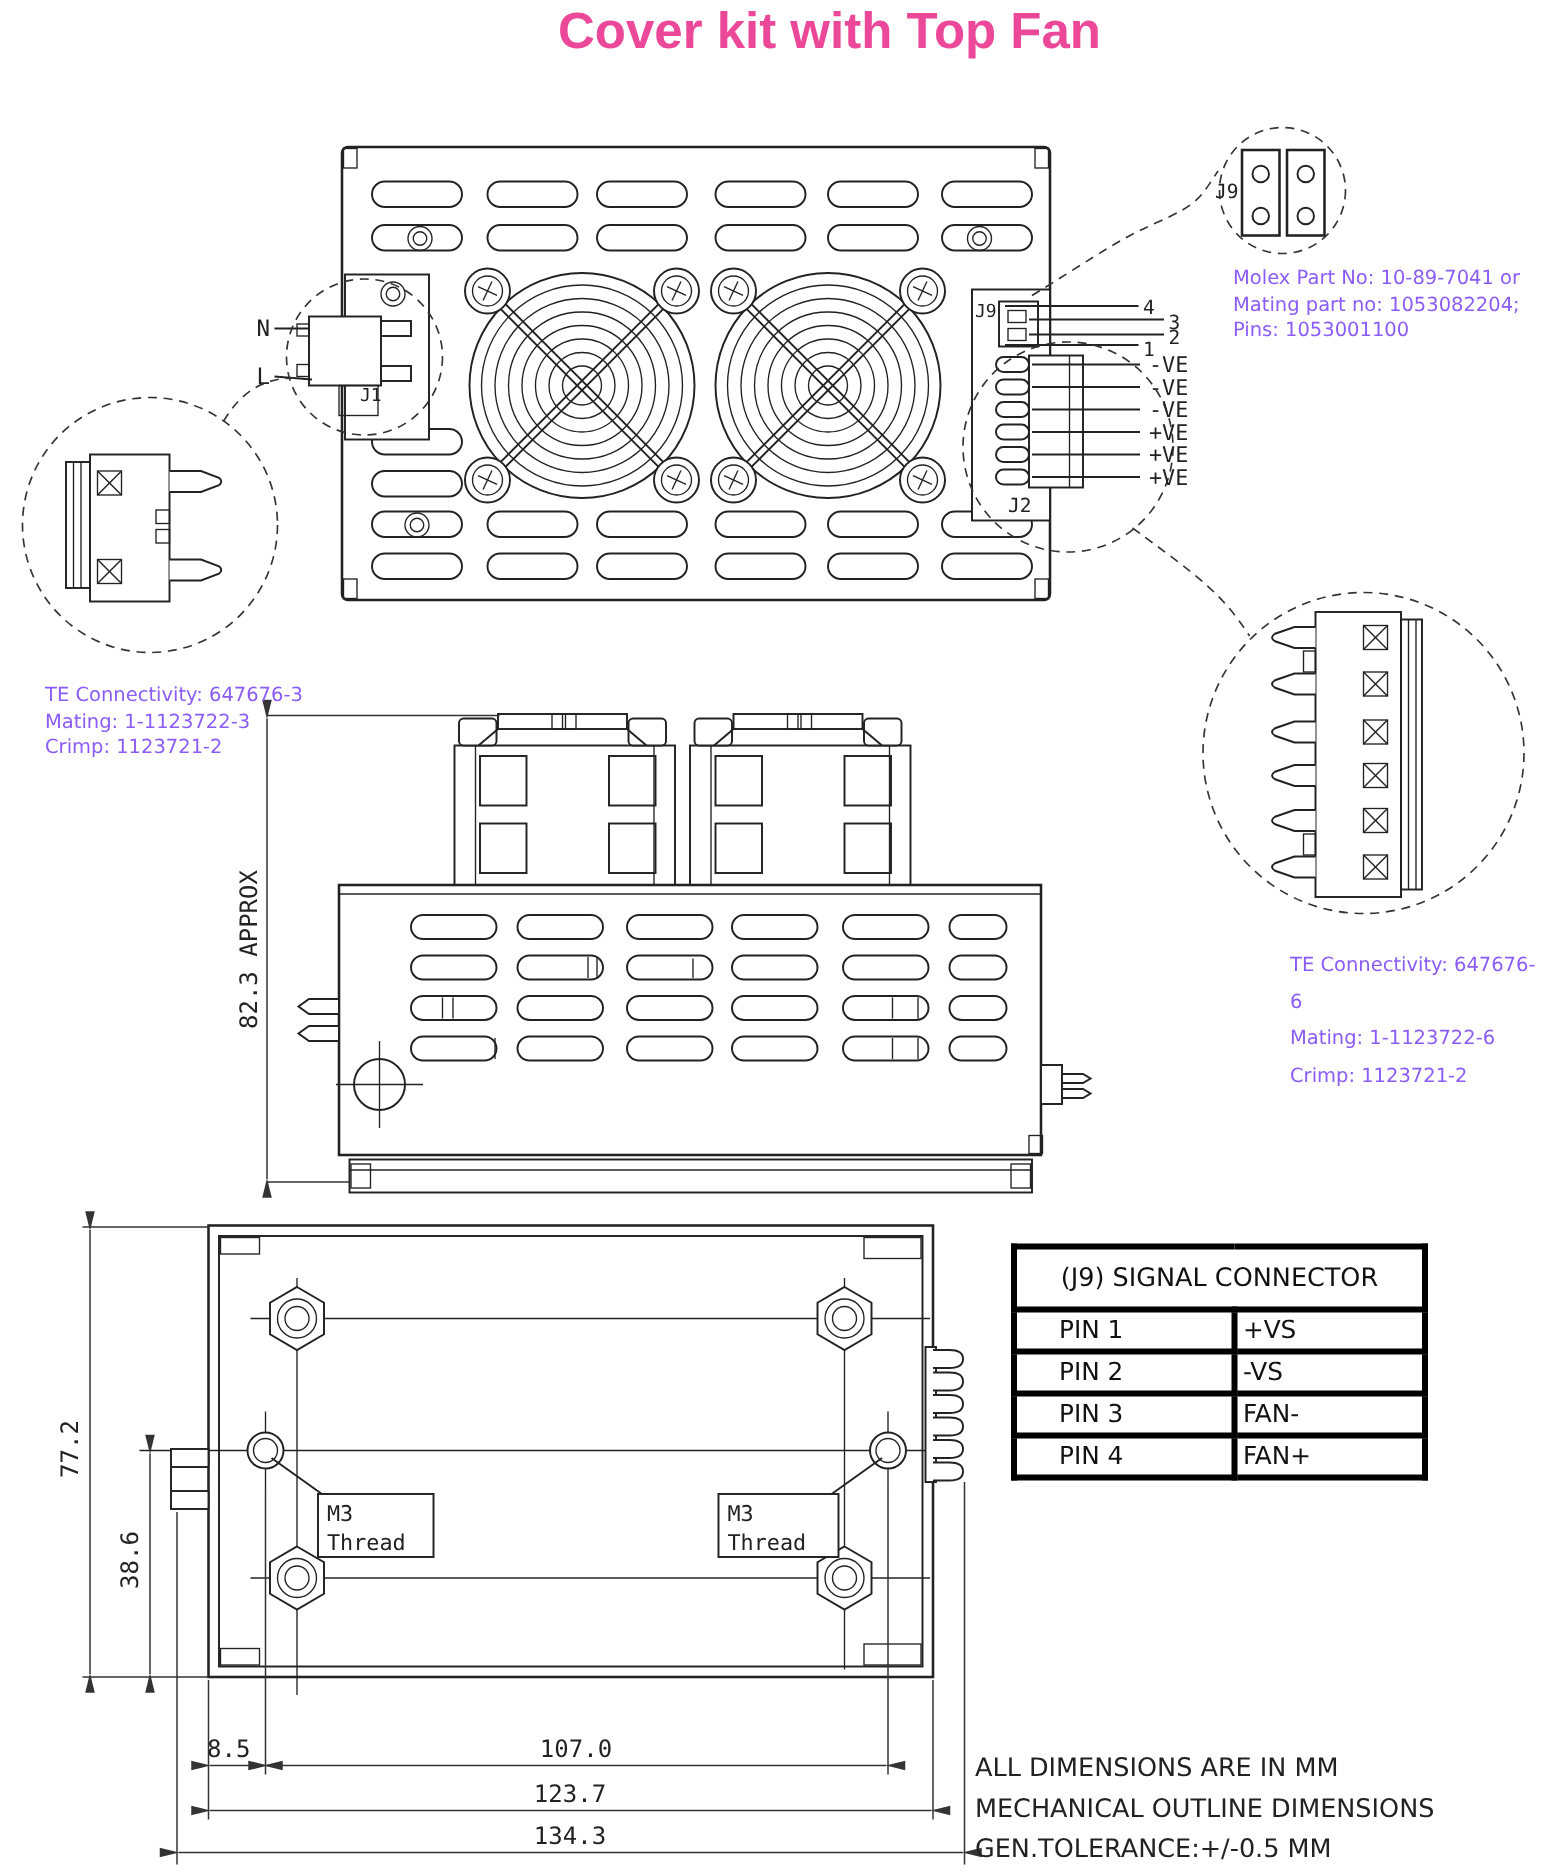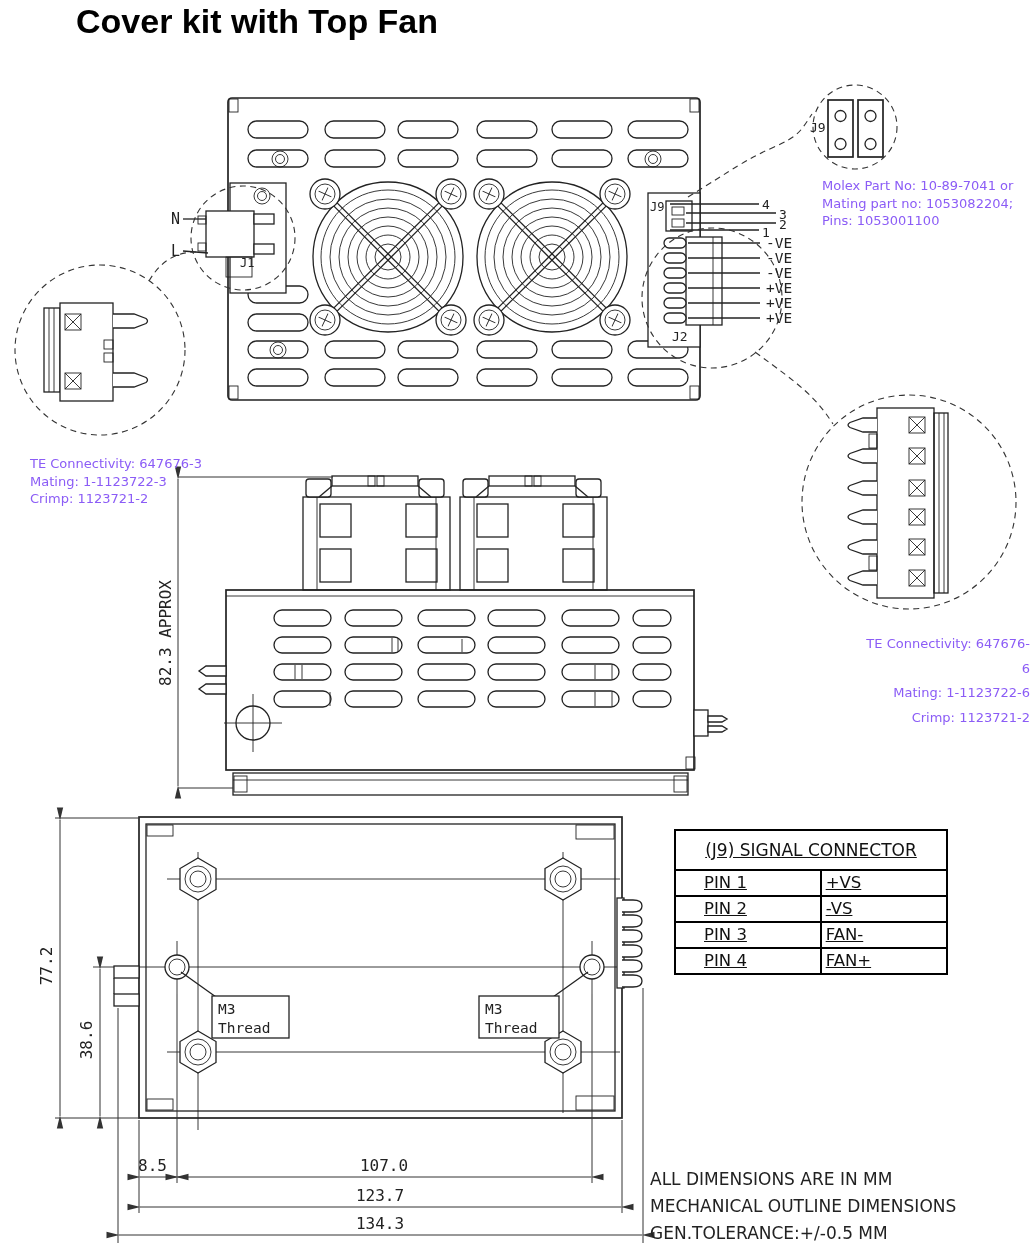--- a/index.html
+++ b/index.html
@@ -1,32 +1,32 @@
 <!DOCTYPE html>
 <html><head>
 <meta charset="utf-8">
 <style>
   html,body{margin:0;padding:0;background:#fff;}
   .stage{position:relative;width:1030px;height:1249px;background:#fff;overflow:hidden;
          font-family:"DejaVu Sans",sans-serif;color:#1c1c1c;}
-  .title{position:absolute;left:76px;top:2px;width:954px;
-         font-family:"Liberation Sans",sans-serif;font-weight:bold;font-size:34px;color:#000000;}
+  .title{position:absolute;left:76px;top:2px;width:954px;text-align:center;
+         font-family:"Liberation Sans",sans-serif;font-weight:bold;font-size:34px;color:#ec4899;}
   svg{position:absolute;left:0;top:0;}
   .ln{fill:none;stroke:#222;stroke-width:1.3;}
   .lnw{fill:#fff;stroke:#222;stroke-width:1.3;}
   .thick{stroke-width:1.7;}
   .thin{stroke-width:0.9;}
   .dash{fill:none;stroke:#333;stroke-width:1.1;stroke-dasharray:6 4.5;}
   .dim{stroke:#333;stroke-width:1;fill:none;}
   .cad{font-family:"DejaVu Sans Mono",monospace;fill:#222;}
   .note{position:absolute;font-size:13px;line-height:17.5px;color:#8b5cf6;}
-  .note.wide{line-height:24.5px;text-align:right;}
+  .note.wide{line-height:24.5px;}
   .sigtable{position:absolute;left:674px;top:829px;border-collapse:collapse;
             font-size:16.5px;color:#111;}
-  .sigtable th,.sigtable td{border:2px solid #000000;background:#fff;text-decoration:underline;}
+  .sigtable th,.sigtable td{border:4px solid #000000;background:#fff;}
   .sigtable th{width:262px;height:34px;font-weight:normal;font-size:17px;text-align:center;padding:2px 4px;}
   .sigtable td{height:21px;padding:1px 8px 2px 28px;}
   .sigtable td.pin{width:105px;text-align:left;}
   .sigtable td.sig{width:110px;text-align:left;padding-left:4px;}
   .footnote{position:absolute;left:650px;top:1166px;font-size:17px;line-height:27px;color:#222;}
 </style>
 </head>
 <body>
 
 <div class="stage">

